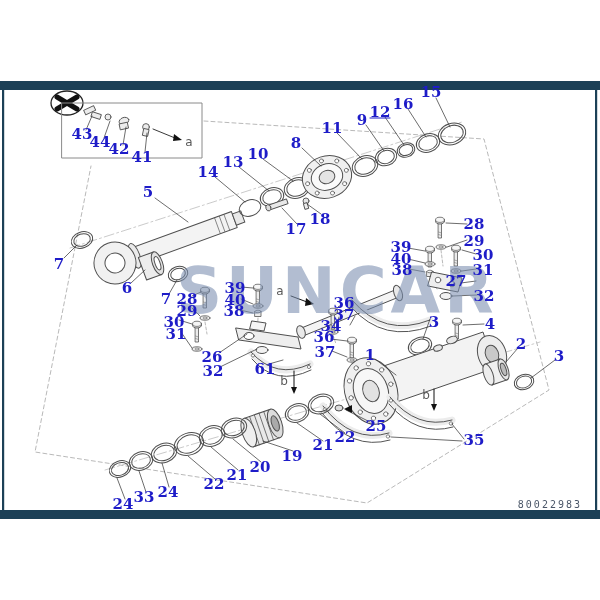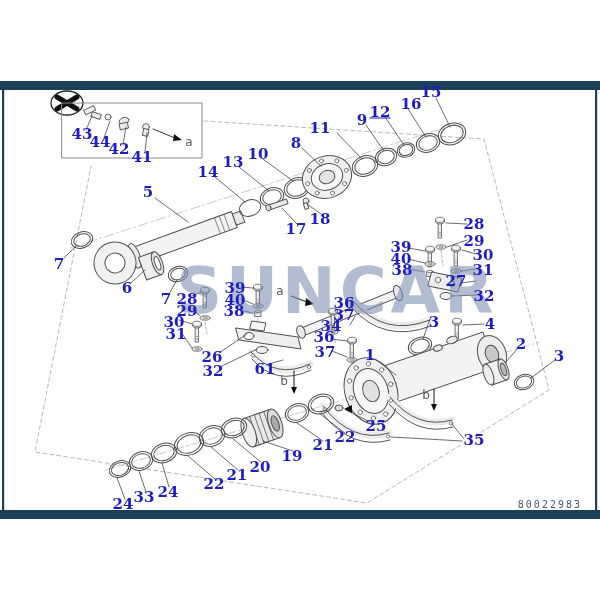--- a/index.html
+++ b/index.html
@@ -419,24 +419,24 @@
 <div>
       <span class="part-label" style="left: 82px; top: 134px;">43</span>
       <span class="part-label" style="left: 100px; top: 142px;">44</span>
       <span class="part-label" style="left: 119px; top: 149px;">42</span>
       <span class="part-label" style="left: 142px; top: 157px;">41</span>
       <span class="part-label" style="left: 148px; top: 192px;">5</span>
       <span class="part-label" style="left: 208px; top: 172px;">14</span>
       <span class="part-label" style="left: 233px; top: 162px;">13</span>
       <span class="part-label" style="left: 258px; top: 154px;">10</span>
       <span class="part-label" style="left: 296px; top: 143px;">8</span>
-      <span class="part-label" style="left: 320px; top: 128px; text-align: right;">11</span>
+      <span class="part-label" style="left: 332px; top: 128px; text-align: right;">11</span>
       <span class="part-label" style="left: 362px; top: 120px;">9</span>
       <span class="part-label" style="left: 380px; top: 112px; text-decoration: underline;">12</span>
-      <span class="part-label" style="left: 403px; top: 104px; margin-left: 8px;">16</span>
+      <span class="part-label" style="left: 403px; top: 104px;">16</span>
       <span class="part-label" style="left: 431px; top: 92px;">15</span>
       <span class="part-label" style="left: 59px; top: 264px;">7</span>
       <span class="part-label" style="left: 127px; top: 288px;">6</span>
       <span class="part-label" style="left: 296px; top: 229px;">17</span>
       <span class="part-label" style="left: 320px; top: 219px;">18</span>
       <span class="part-label" style="left: 166px; top: 299px;">7</span>
       <span class="part-label" style="left: 187px; top: 299px;">28</span>
       <span class="part-label" style="left: 187px; top: 311px;">29</span>
       <span class="part-label" style="left: 174px; top: 322px;">30</span>
       <span class="part-label" style="left: 176px; top: 334px;">31</span>

